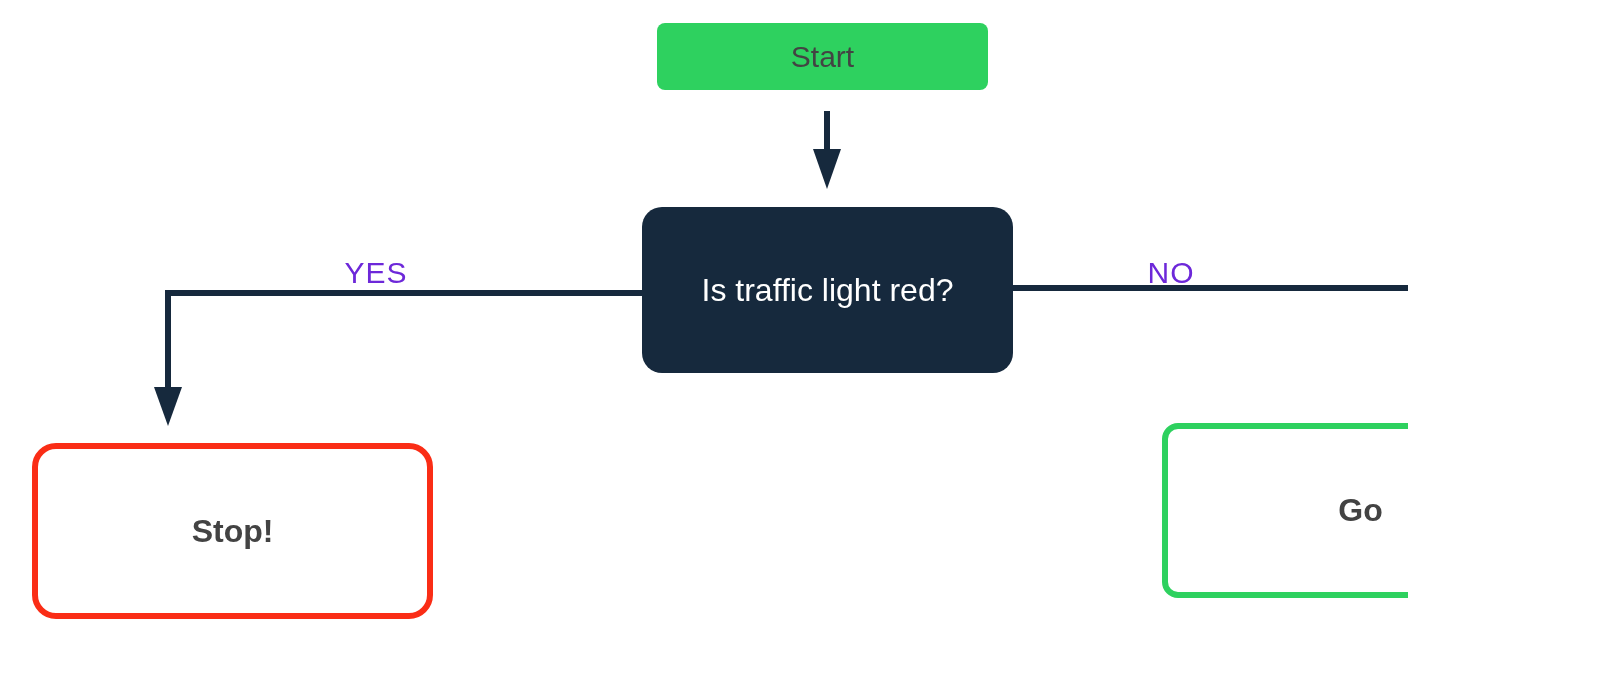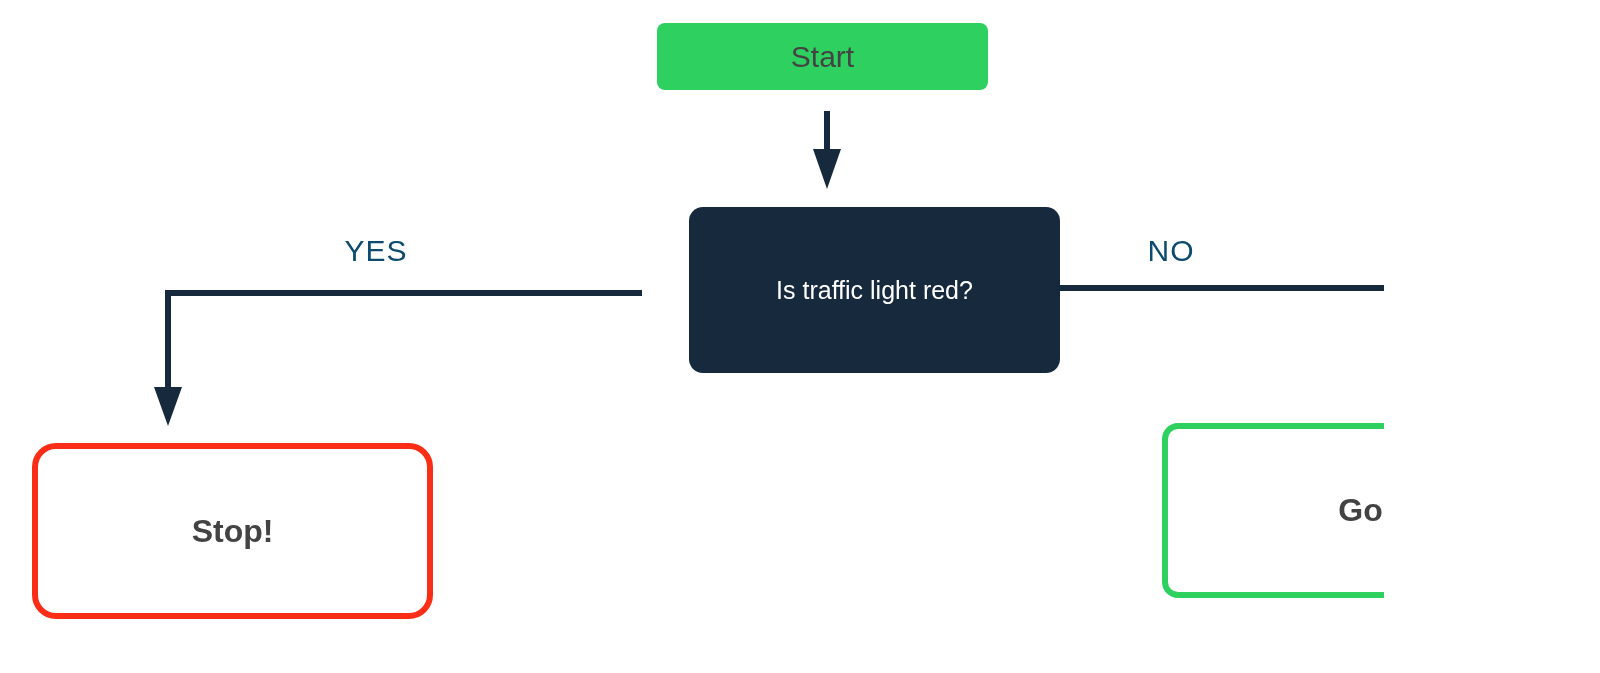--- a/index.html
+++ b/index.html
@@ -7,20 +7,21 @@
     padding: 0;
     background: #ffffff;
     font-family: "Liberation Sans", sans-serif;
   }
   .canvas {
     position: relative;
     width: 1384px;
     height: 673px;
     background: #ffffff;
     overflow: hidden;
+    padding-left: 24px;
   }
   .connector-layer {
     position: absolute;
     left: 0;
     top: 0;
     width: 1600px;
     height: 673px;
   }
   .node {
     position: absolute;
@@ -40,25 +41,24 @@
     color: #434343;
     font-size: 30px;
     font-weight: 500;
   }
   .node-decision {
     left: 642px;
     top: 207px;
     width: 371px;
     height: 166px;
     background: #16293d;
-    border-radius: 14px;
+    border-radius: 20px;
     color: #ffffff;
-    font-size: 25px;
+    font-size: 32px;
     font-weight: 400;
-    margin-left: 47px;
   }
   .node-stop {
     left: 32px;
     top: 443px;
     width: 401px;
     height: 176px;
     background: #ffffff;
     border: 6px solid #fa2d16;
     border-radius: 24px;
     color: #434343;
@@ -75,24 +75,25 @@
     border-radius: 16px;
     color: #434343;
     font-size: 32px;
     font-weight: 700;
     text-align: center;
   }
   .edge-label {
     position: absolute;
     width: 90px;
     text-align: center;
-    color: #0c4a6e;
+    color: #6d28d9;
     font-size: 30px;
     font-weight: 400;
     letter-spacing: 1px;
+    margin-top: 22px;
   }
   .edge-label-yes { left: 331px; top: 234px; }
   .edge-label-no  { left: 1126px; top: 234px; }
   .connector {
     fill: none;
     stroke-width: 6px;
   }
 </style>
 </head>
 <body>

